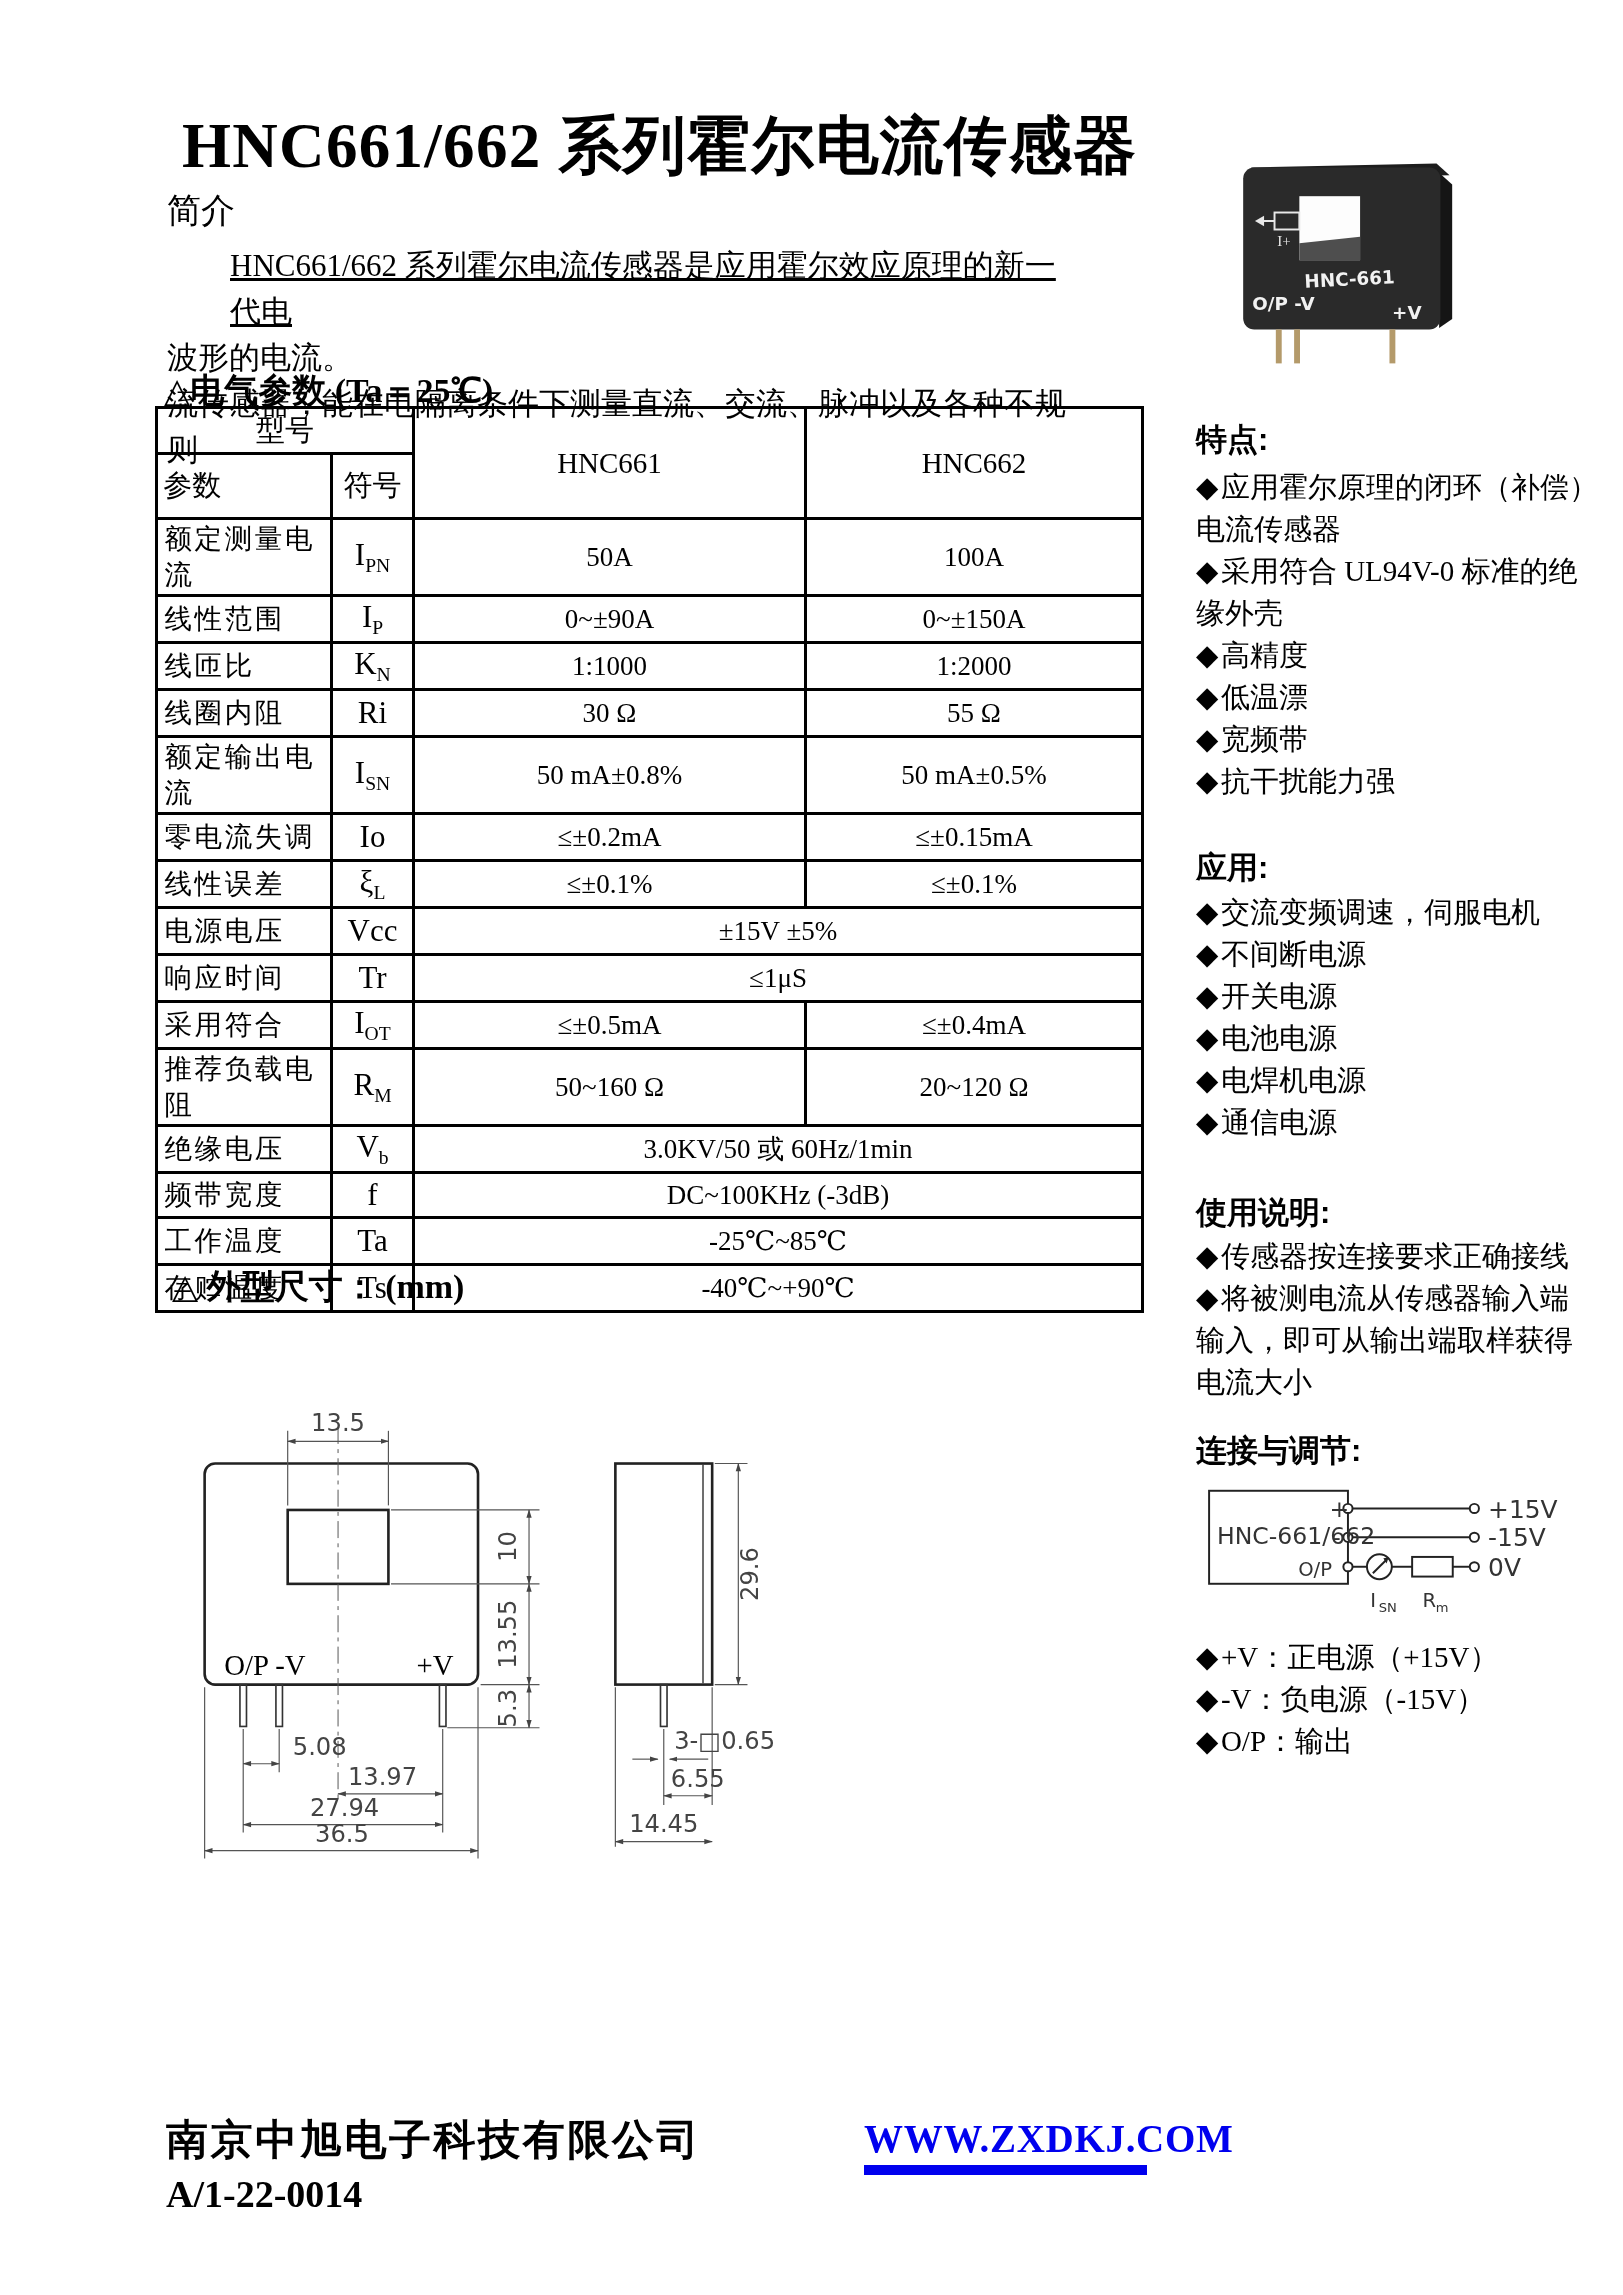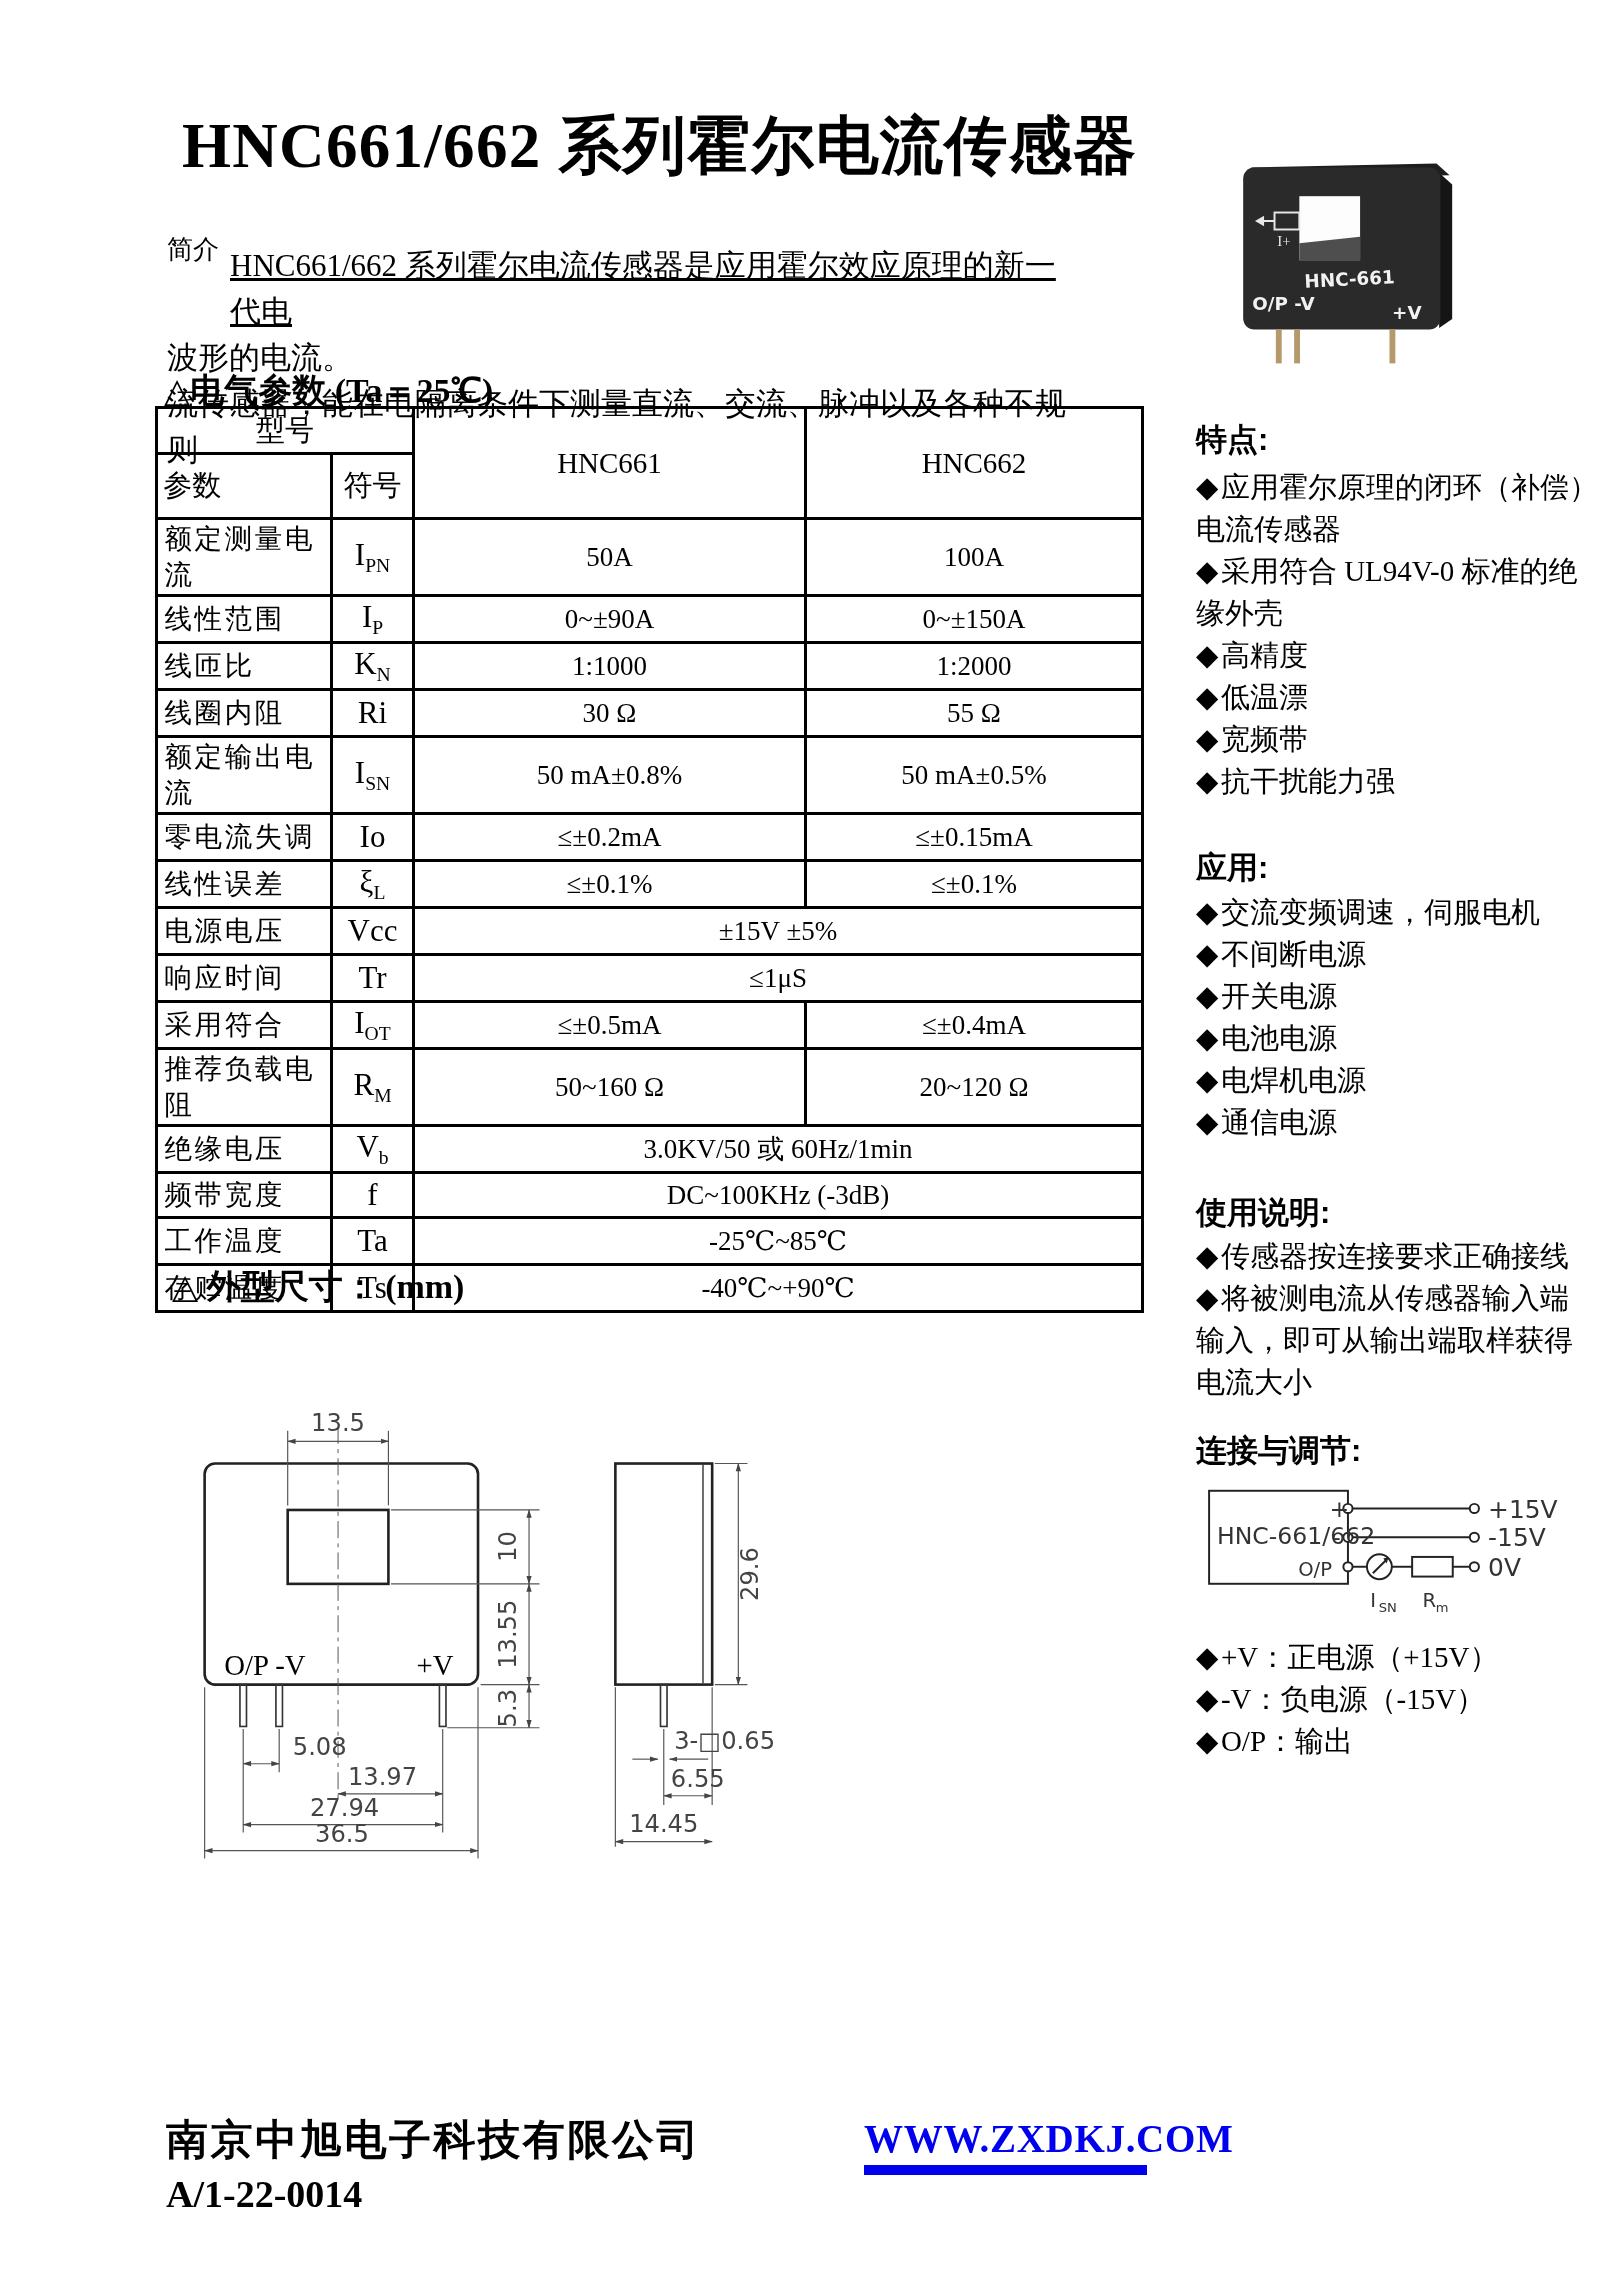--- a/index.html
+++ b/index.html
@@ -1,21 +1,21 @@
 <!DOCTYPE html>
 <html style="font-size:10.5px"><head>
 <meta charset="utf-8">
 <style>
   html,body{margin:0;padding:0;background:#888;}
   #page{position:relative;width:1623px;height:2295px;background:#ffffff;overflow:hidden;
         font-family:"Liberation Serif","DejaVu Serif",serif;color:#000;}
   .abs{position:absolute;}
   
   .doc-title{left:182px;top:103px;font-size:63px;font-weight:bold;letter-spacing:1.3px;white-space:nowrap;}
-  .intro-h{left:167px;top:188px;font-size:26px;margin-top:44px;}
+  .intro-h{left:167px;top:188px;font-size:34px;}
   .intro-p{left:167px;top:243px;width:916px;font-size:31px;line-height:46px;}
   .intro-p .ind{padding-left:63px;text-decoration:underline;}
   .sec-h{font-size:34px;font-weight:bold;white-space:nowrap;}
   .sec-note{font-weight:bold;font-family:"Liberation Serif",serif;}
   
   table.elec{position:absolute;left:155px;top:406px;width:987px;border-collapse:collapse;table-layout:fixed;}
   table.elec td{border:3.3px solid #000;font-size:27.5px;vertical-align:middle;overflow:hidden;}
   table.elec td.param{text-align:left;padding-left:6.5px;letter-spacing:2.6px;}
   table.elec td.sym{text-align:center;font-size:31px;}
   table.elec td.val{text-align:center;font-size:27px;}

